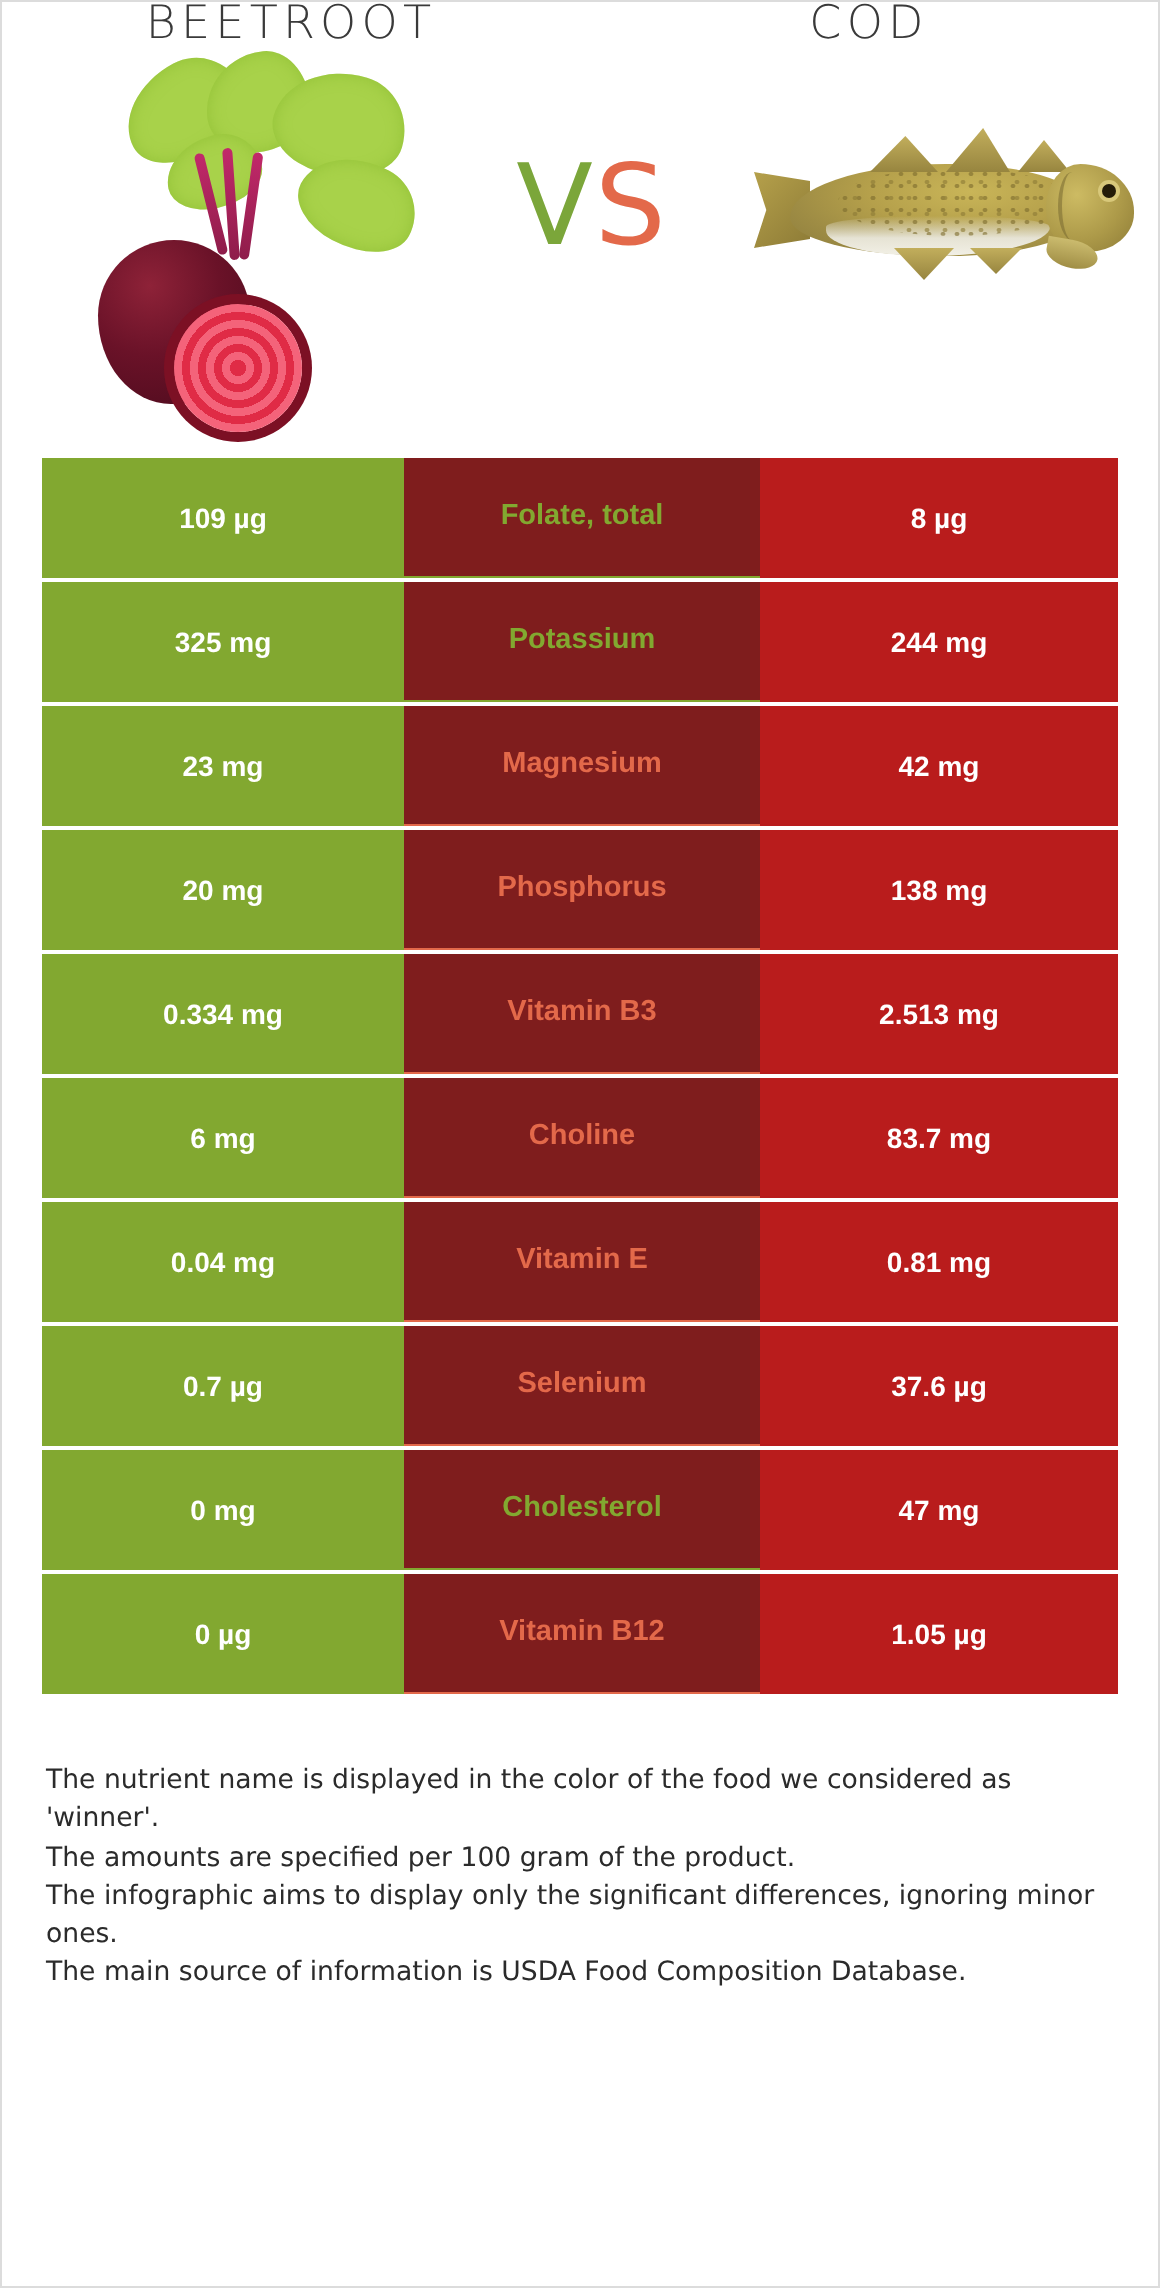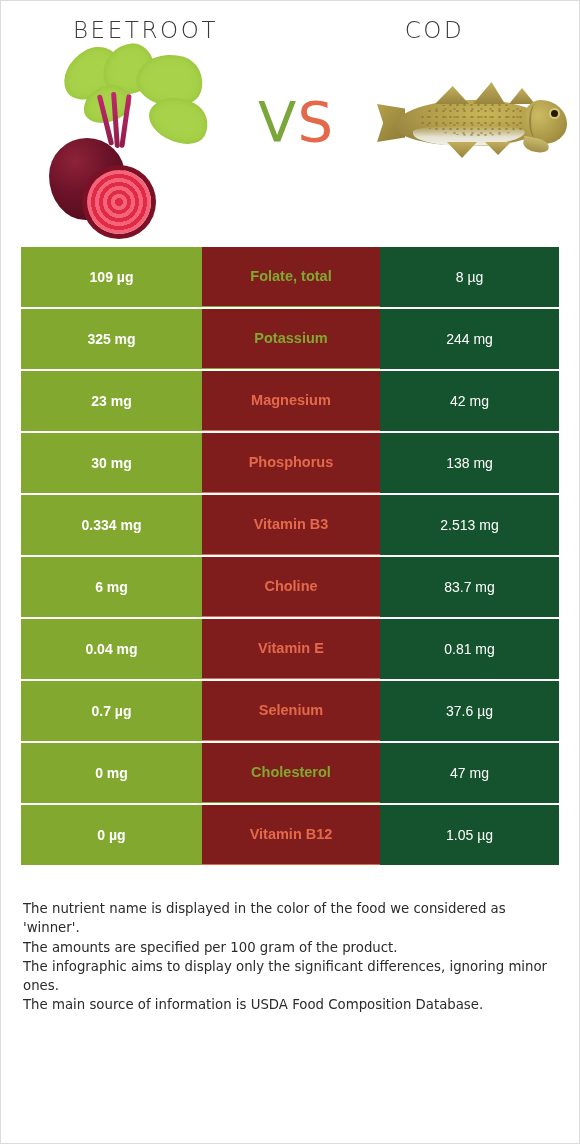--- a/index.html
+++ b/index.html
@@ -15,21 +15,20 @@
     box-sizing: border-box;
     border: 1px solid #dcdcdc;
     overflow: hidden;
     position: relative;
   }
 
   
   .header {
     display: flex;
     width: 100%;
-    padding-top: 18px;
     box-sizing: border-box;
   }
   .head-col {
     flex: 0 0 50%;
     text-align: center;
   }
   .food-title {
     font-size: 23px;
     font-weight: 300;
     letter-spacing: 2.6px;
@@ -206,23 +205,23 @@
     font-weight: bold;
   }
   .cell-mid {
     flex: 0 0 178px;
     background: #7f1d1d;
     font-weight: bold;
     font-size: 14.5px;
   }
   .cell-right {
     flex: 0 0 179px;
-    background: #14532d;
+    background: #b91c1c;
     color: #ffffff;
-    font-weight: normal;
+    font-weight: bold;
   }
   .win-green  { color: #82a830; border-bottom: 1px solid #82a830; }
   .win-orange { color: #e3694a; border-bottom: 1px solid #e3694a; }
 
   
   .footer {
     margin: 34px 22px 0 22px;
     text-align: left;
     font-size: 13.3px;
     line-height: 1.45;
@@ -297,21 +296,21 @@
     <div class="cell cell-right">244 mg</div>
   </div>
 
   <div class="row">
     <div class="cell cell-left">23 mg</div>
     <div class="cell cell-mid win-orange">Magnesium</div>
     <div class="cell cell-right">42 mg</div>
   </div>
 
   <div class="row">
-    <div class="cell cell-left">30 mg</div>
+    <div class="cell cell-left">20 mg</div>
     <div class="cell cell-mid win-orange">Phosphorus</div>
     <div class="cell cell-right">138 mg</div>
   </div>
 
   <div class="row">
     <div class="cell cell-left">0.334 mg</div>
     <div class="cell cell-mid win-orange">Vitamin B3</div>
     <div class="cell cell-right">2.513 mg</div>
   </div>
 

